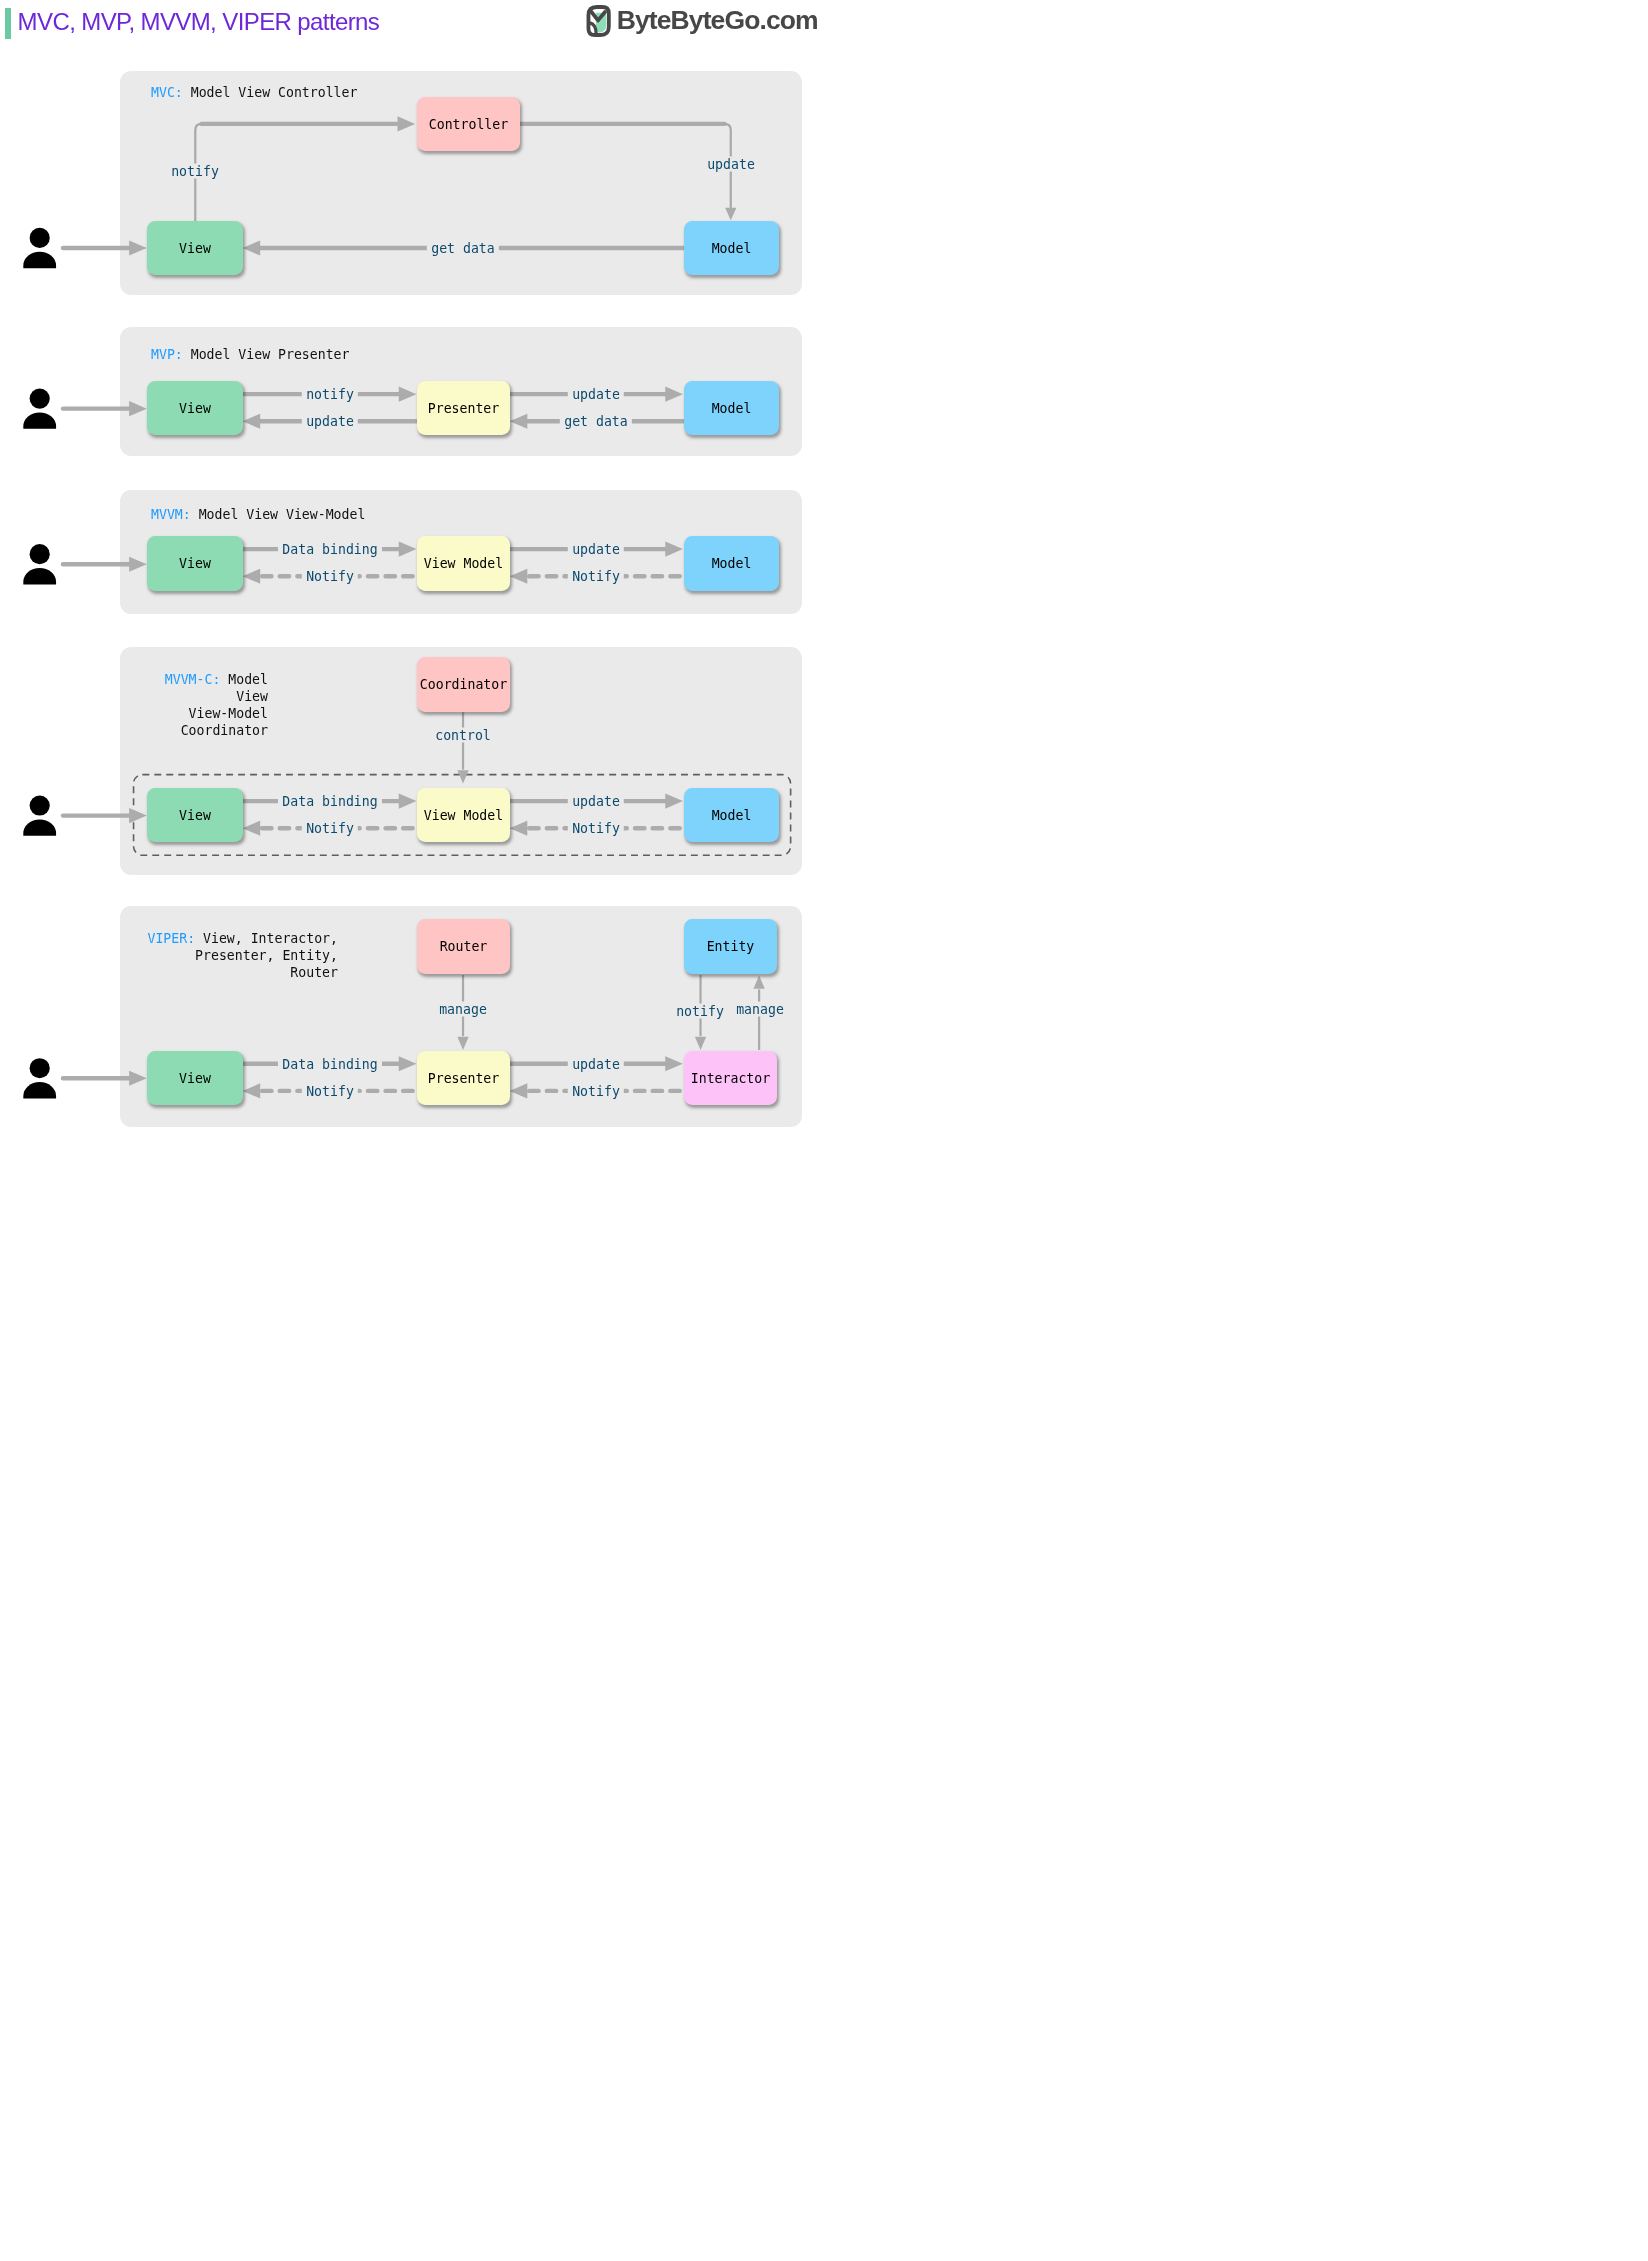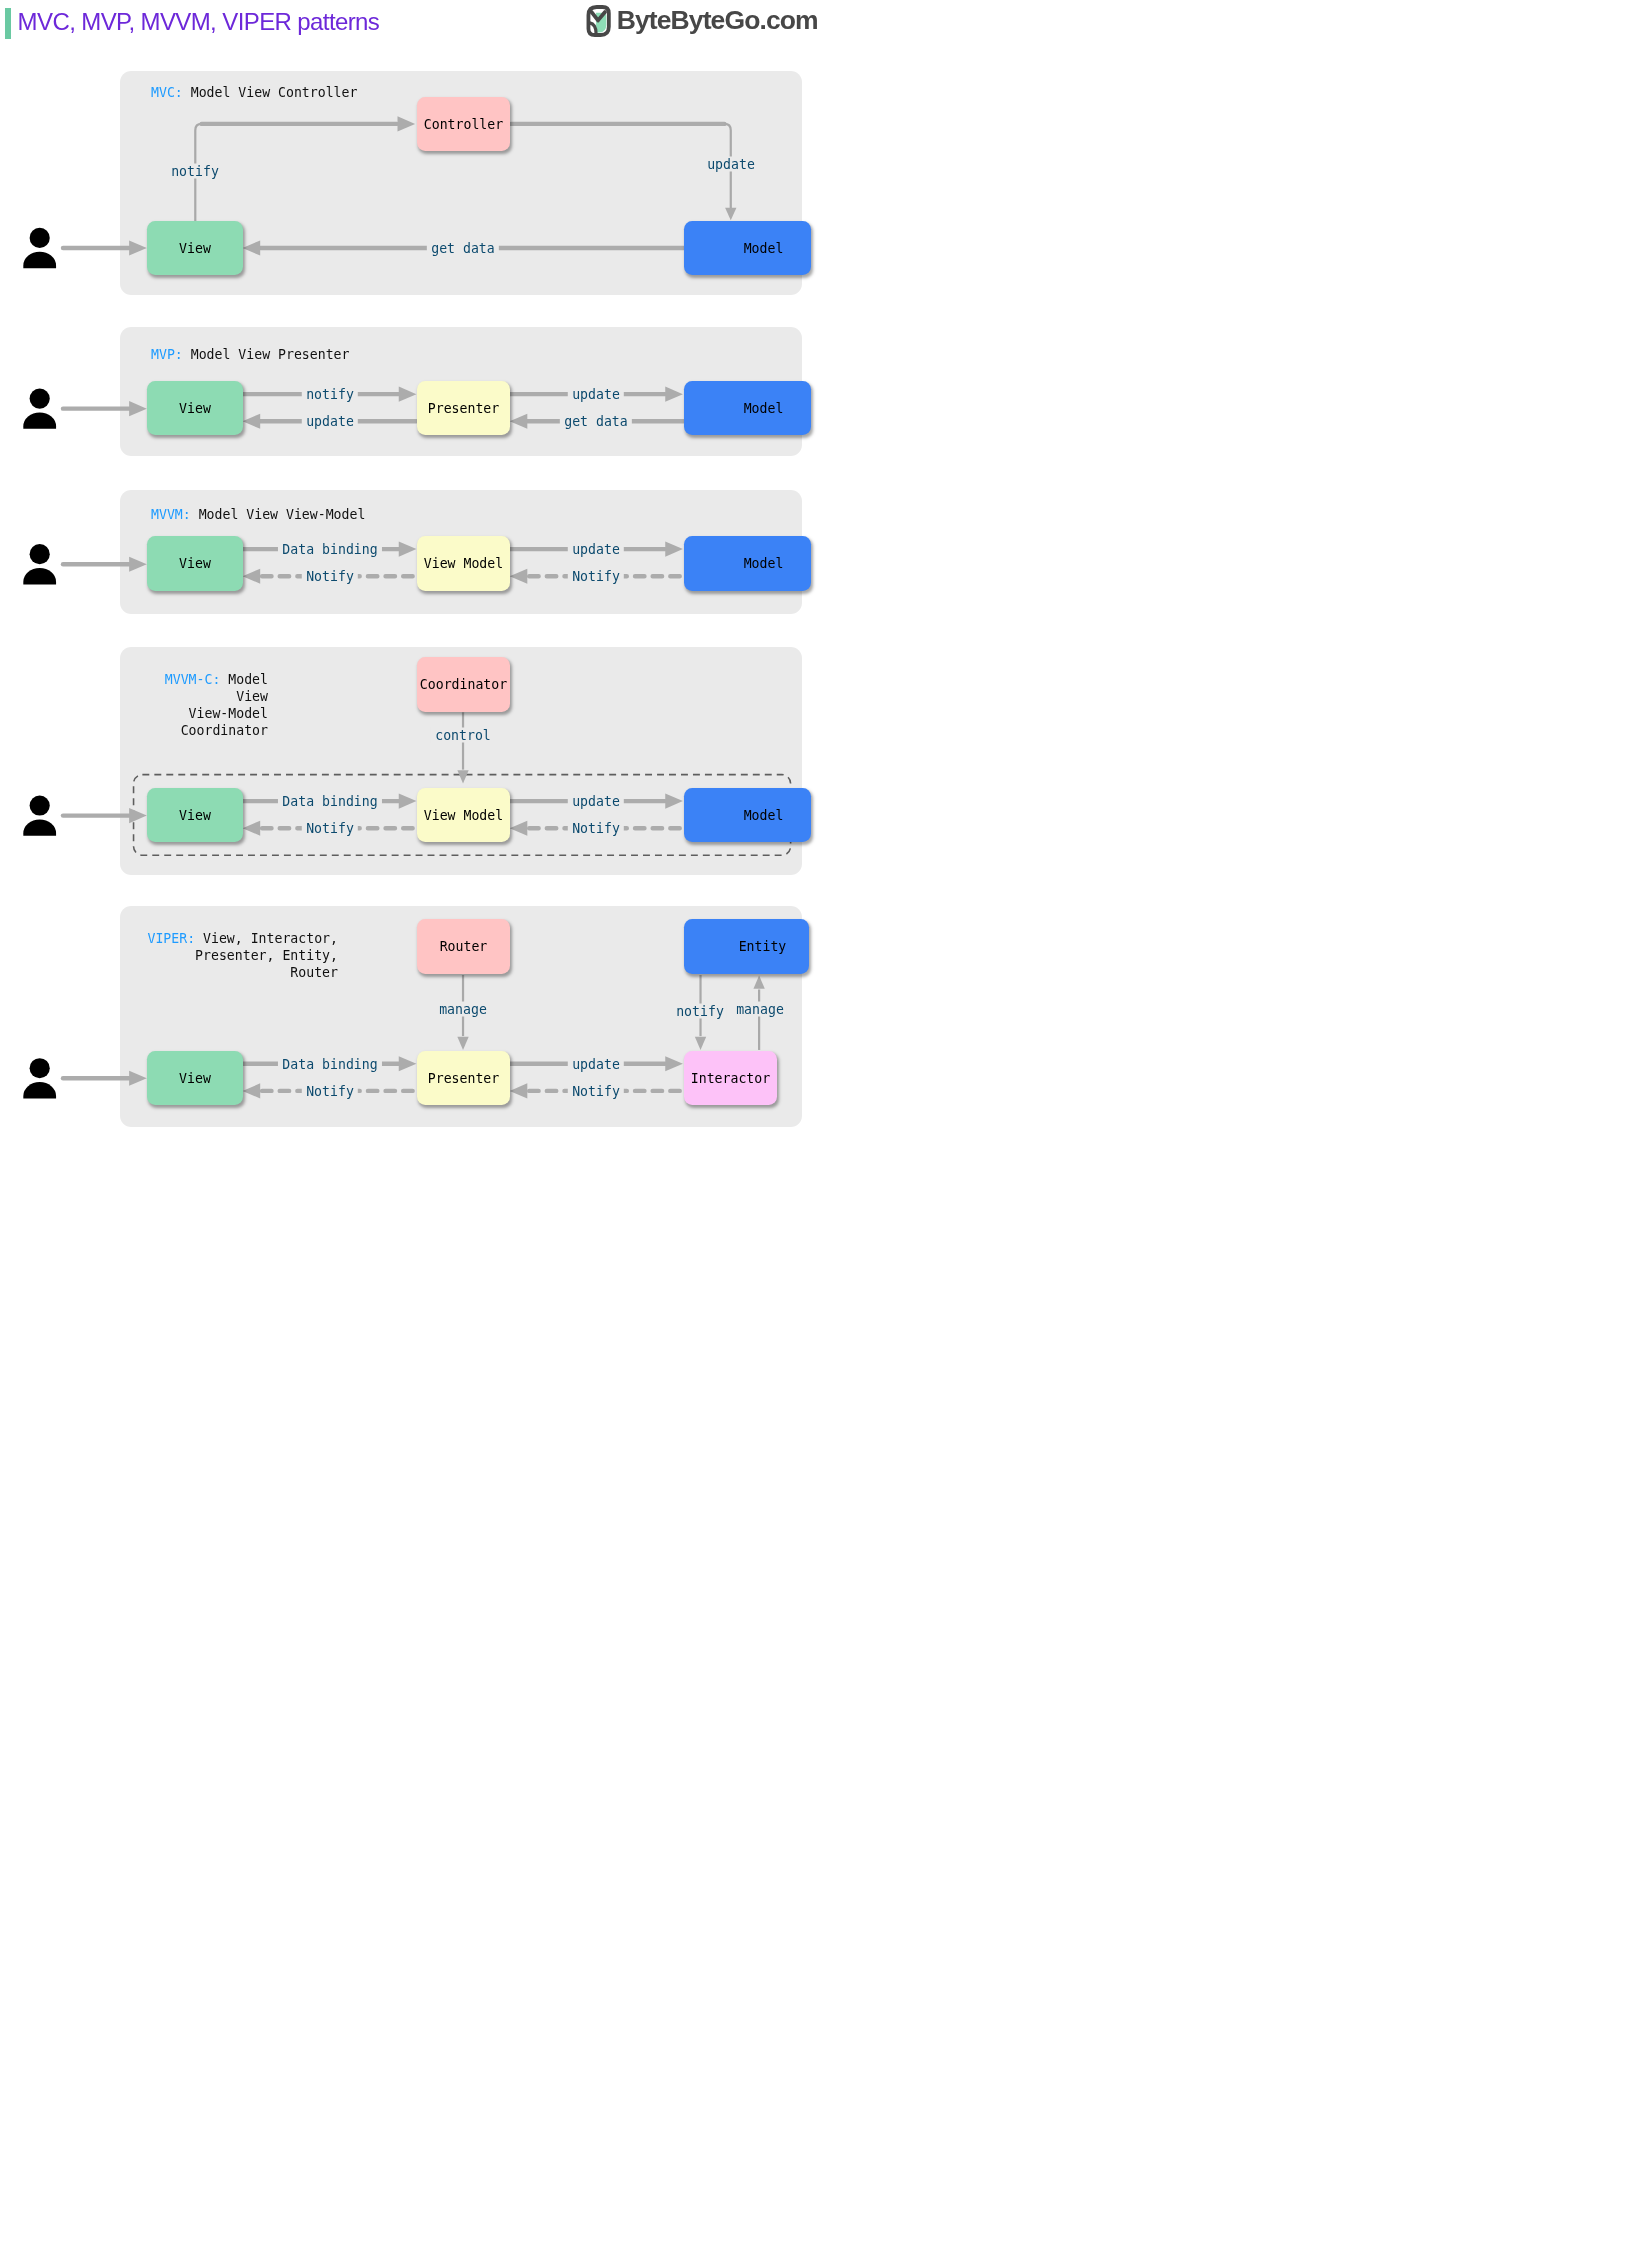--- a/index.html
+++ b/index.html
@@ -18,21 +18,21 @@
   .p3{top:490px;height:124px;}
   .p4{top:647px;height:228px;}
   .p5{top:906px;height:221px;}
   
   .caption{position:absolute;font-size:13.2px;color:#111;white-space:pre;z-index:3;line-height:17px;}
   .caption .abbr{color:#1E9BFF;}
   .cap-right{text-align:right;white-space:normal;}
   
   .box{position:absolute;border-radius:8.2px;display:flex;align-items:center;justify-content:center;
     font-size:13.2px;color:#000;z-index:2;box-shadow:1.9px 2.5px 3.2px rgba(0,0,0,0.35);}
-  .green{background:#8DDBB3;} .yellow{background:#FBFBC9;} .purple{background:#3b82f6;padding-left:32px;}
+  .green{background:#8DDBB3;} .yellow{background:#FBFBC9;} .purple{background:#7dd3fc;}
   .pink{background:#FFC4C4;} .magenta{background:#FDC2F8;}
   
   .alabel{position:absolute;transform:translate(-50%,-50%);background:#EAEAEA;padding:0 4.4px;
     font-size:13.2px;color:#0c4a6e;white-space:nowrap;z-index:3;}
   
   .arrows{position:absolute;left:0;top:0;z-index:1;}
   .shaft{stroke:#ACACAC;stroke-width:7;fill:none;stroke-linecap:round;}
   .shaft-d{stroke:#ACACAC;stroke-width:7;fill:none;stroke-linecap:round;stroke-dasharray:15 13;}
   .thin{stroke:#A9A9A9;stroke-width:3.5;fill:none;}
   .head{fill:#ACACAC;stroke:none;}
@@ -158,21 +158,21 @@
   <div>View-Model</div>
   <div>Coordinator</div>
 </div>
 
 <div class="caption cap-right" style="left:146px;top:930px;width:192px;">
   <div><span class="abbr">VIPER:</span><span> View, Interactor,</span></div>
   <div>Presenter, Entity,</div>
   <div>Router</div>
 </div>
 
-<div class="box pink" style="left:417px;top:97px;width:93px;height:54px;">Controller</div>
+<div class="box pink" style="left:417px;top:97px;width:103px;height:54px;">Controller</div>
 <div class="box green" style="left:147px;top:221px;width:96px;height:54px;">View</div>
 <div class="box purple" style="left:684px;top:221px;width:95px;height:54px;">Model</div>
 
 <div class="box green" style="left:147px;top:381px;width:96px;height:54px;">View</div>
 <div class="box yellow" style="left:417px;top:381px;width:93px;height:54px;">Presenter</div>
 <div class="box purple" style="left:684px;top:381px;width:95px;height:54px;">Model</div>
 
 <div class="box green" style="left:147px;top:536px;width:96px;height:55px;">View</div>
 <div class="box yellow" style="left:417px;top:536px;width:93px;height:55px;">View Model</div>
 <div class="box purple" style="left:684px;top:536px;width:95px;height:55px;">Model</div>

